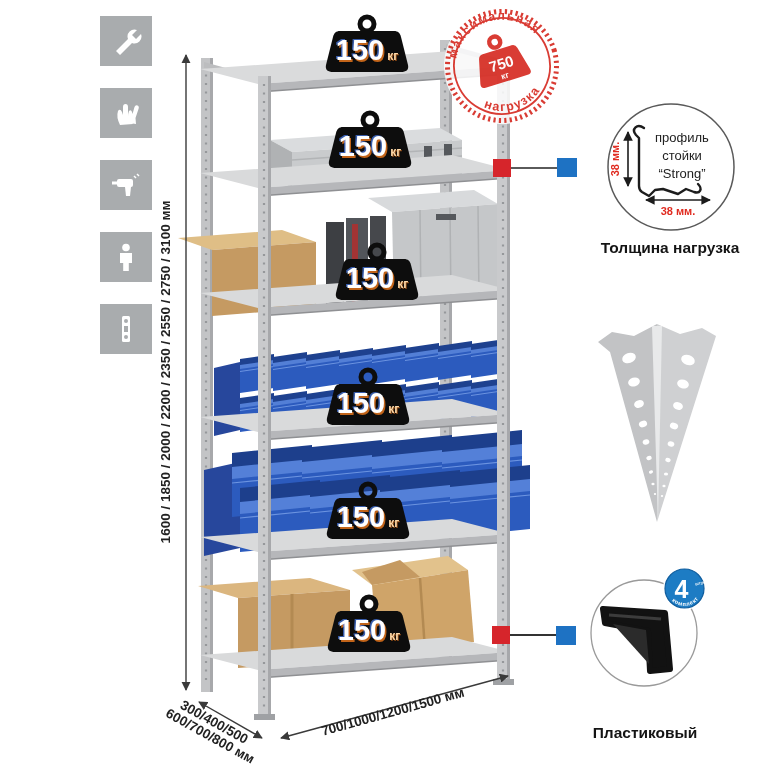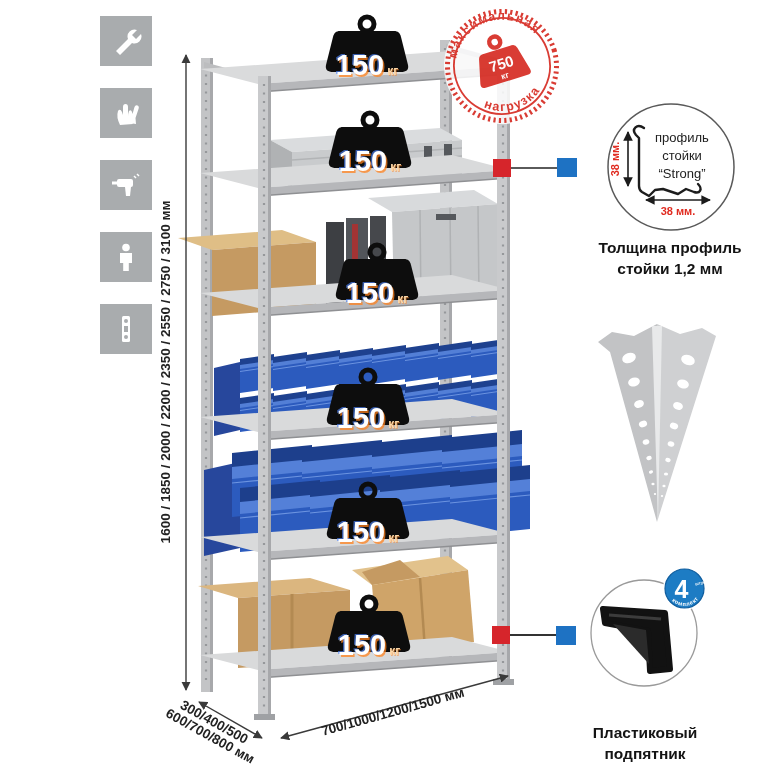--- a/index.html
+++ b/index.html
@@ -5,21 +5,21 @@
   html,body{margin:0;padding:0;background:#fff;}
   .canvas{position:relative;width:765px;height:765px;background:#ffffff;overflow:hidden;
           font-family:"Liberation Sans",sans-serif;color:#1a1a1a;}
   .layer{position:absolute;left:0;top:0;}
   
   .icon-sq{position:absolute;left:100px;width:52px;height:50px;background:#a9acae;
            display:flex;align-items:center;justify-content:center;}
   
   .w-badge{position:absolute;width:92px;height:64px;z-index:4;}
   .w-badge svg{position:absolute;left:0;top:0;}
-  .w-badge .bt{position:absolute;left:0;top:23px;width:100%;text-align:center;line-height:1;margin-top:15px;}
+  .w-badge .bt{position:absolute;left:0;top:23px;width:100%;text-align:center;line-height:1;}
   .w-badge .v{font-size:29px;font-weight:700;color:#ffffff;letter-spacing:0;
      text-shadow:-1.5px -1px 0 rgba(80,135,255,.65), 1.5px 1.5px 0 rgba(255,130,30,.75);}
   .w-badge .u{font-size:12px;font-weight:700;color:#ffd9a8;margin-left:3px;
      text-shadow:1px 1px 0 rgba(255,130,30,.5);}
   
   .stamp{position:absolute;left:441px;top:5px;width:122px;height:122px;z-index:5;}
   
   .circle-detail{position:absolute;z-index:3;}
   .caption{position:absolute;text-align:center;font-size:15.5px;font-weight:700;
            color:#141414;line-height:1.35;z-index:3;}
@@ -336,22 +336,21 @@
       <text transform="translate(13,57) rotate(-90)" text-anchor="middle" font-size="11" font-weight="700" fill="#e02b20" font-family="Liberation Sans, sans-serif">38 мм.</text>
       <text x="72" y="113" text-anchor="middle" font-size="11" font-weight="700" fill="#e02b20" font-family="Liberation Sans, sans-serif">38 мм.</text>
       <g font-size="13" fill="#222" font-family="Liberation Sans, sans-serif" text-anchor="middle">
         <text x="76" y="40">профиль</text>
         <text x="76" y="58">стойки</text>
         <text x="76" y="76">“Strong”</text>
       </g>
     </svg>
   </div>
   <div class="caption" style="left:580px;top:238px;width:180px">
-    <div>Толщина профиль</div>
-    <div>стойки 1,2 мм</div>
+    <div>Толщина нагрузка</div>
   </div>
 
   <div class="circle-detail" style="left:589px;top:578px;width:110px;height:110px">
     <svg width="110" height="110" viewBox="0 0 110 110">
       <circle cx="55" cy="55" r="53" fill="#fff" stroke="#9a9a9a" stroke-width="1.3"></circle>
       <path d="M14,31 L76,35 L81,91 L61,93 L59,53 L16,45 Z" fill="#121212" stroke="#121212" stroke-width="6" stroke-linejoin="round"></path>
       <path d="M24,46 L57,52 L60,86 Z" fill="#2b2b2b"></path>
       <path d="M20,37 L72,41" stroke="#3c3c3c" stroke-width="3" fill="none"></path>
     </svg>
   </div>
@@ -362,16 +361,15 @@
       <path id="fbArc" d="M-15,9 A17.5,17.5 0 0 0 15,9" fill="none"></path>
       <text x="-3" y="9" text-anchor="middle" font-size="25" font-weight="700" fill="#fff" font-family="Liberation Sans, sans-serif">4</text>
       <text transform="translate(11,-3) rotate(-12)" font-size="4.2" font-weight="700" fill="#fff" font-family="Liberation Sans, sans-serif">штуки</text>
       <text font-size="5.6" font-weight="700" fill="#fff" letter-spacing="0.6" font-family="Liberation Sans, sans-serif">
         <textPath href="#fbArc" startOffset="50%" text-anchor="middle">в комплекте</textPath>
       </text>
     </svg>
   </div>
   <div class="caption" style="left:565px;top:723px;width:160px">
     <div>Пластиковый</div>
-    <div>подпятник</div>
   </div>
 
 </div>
 
 </body></html>

